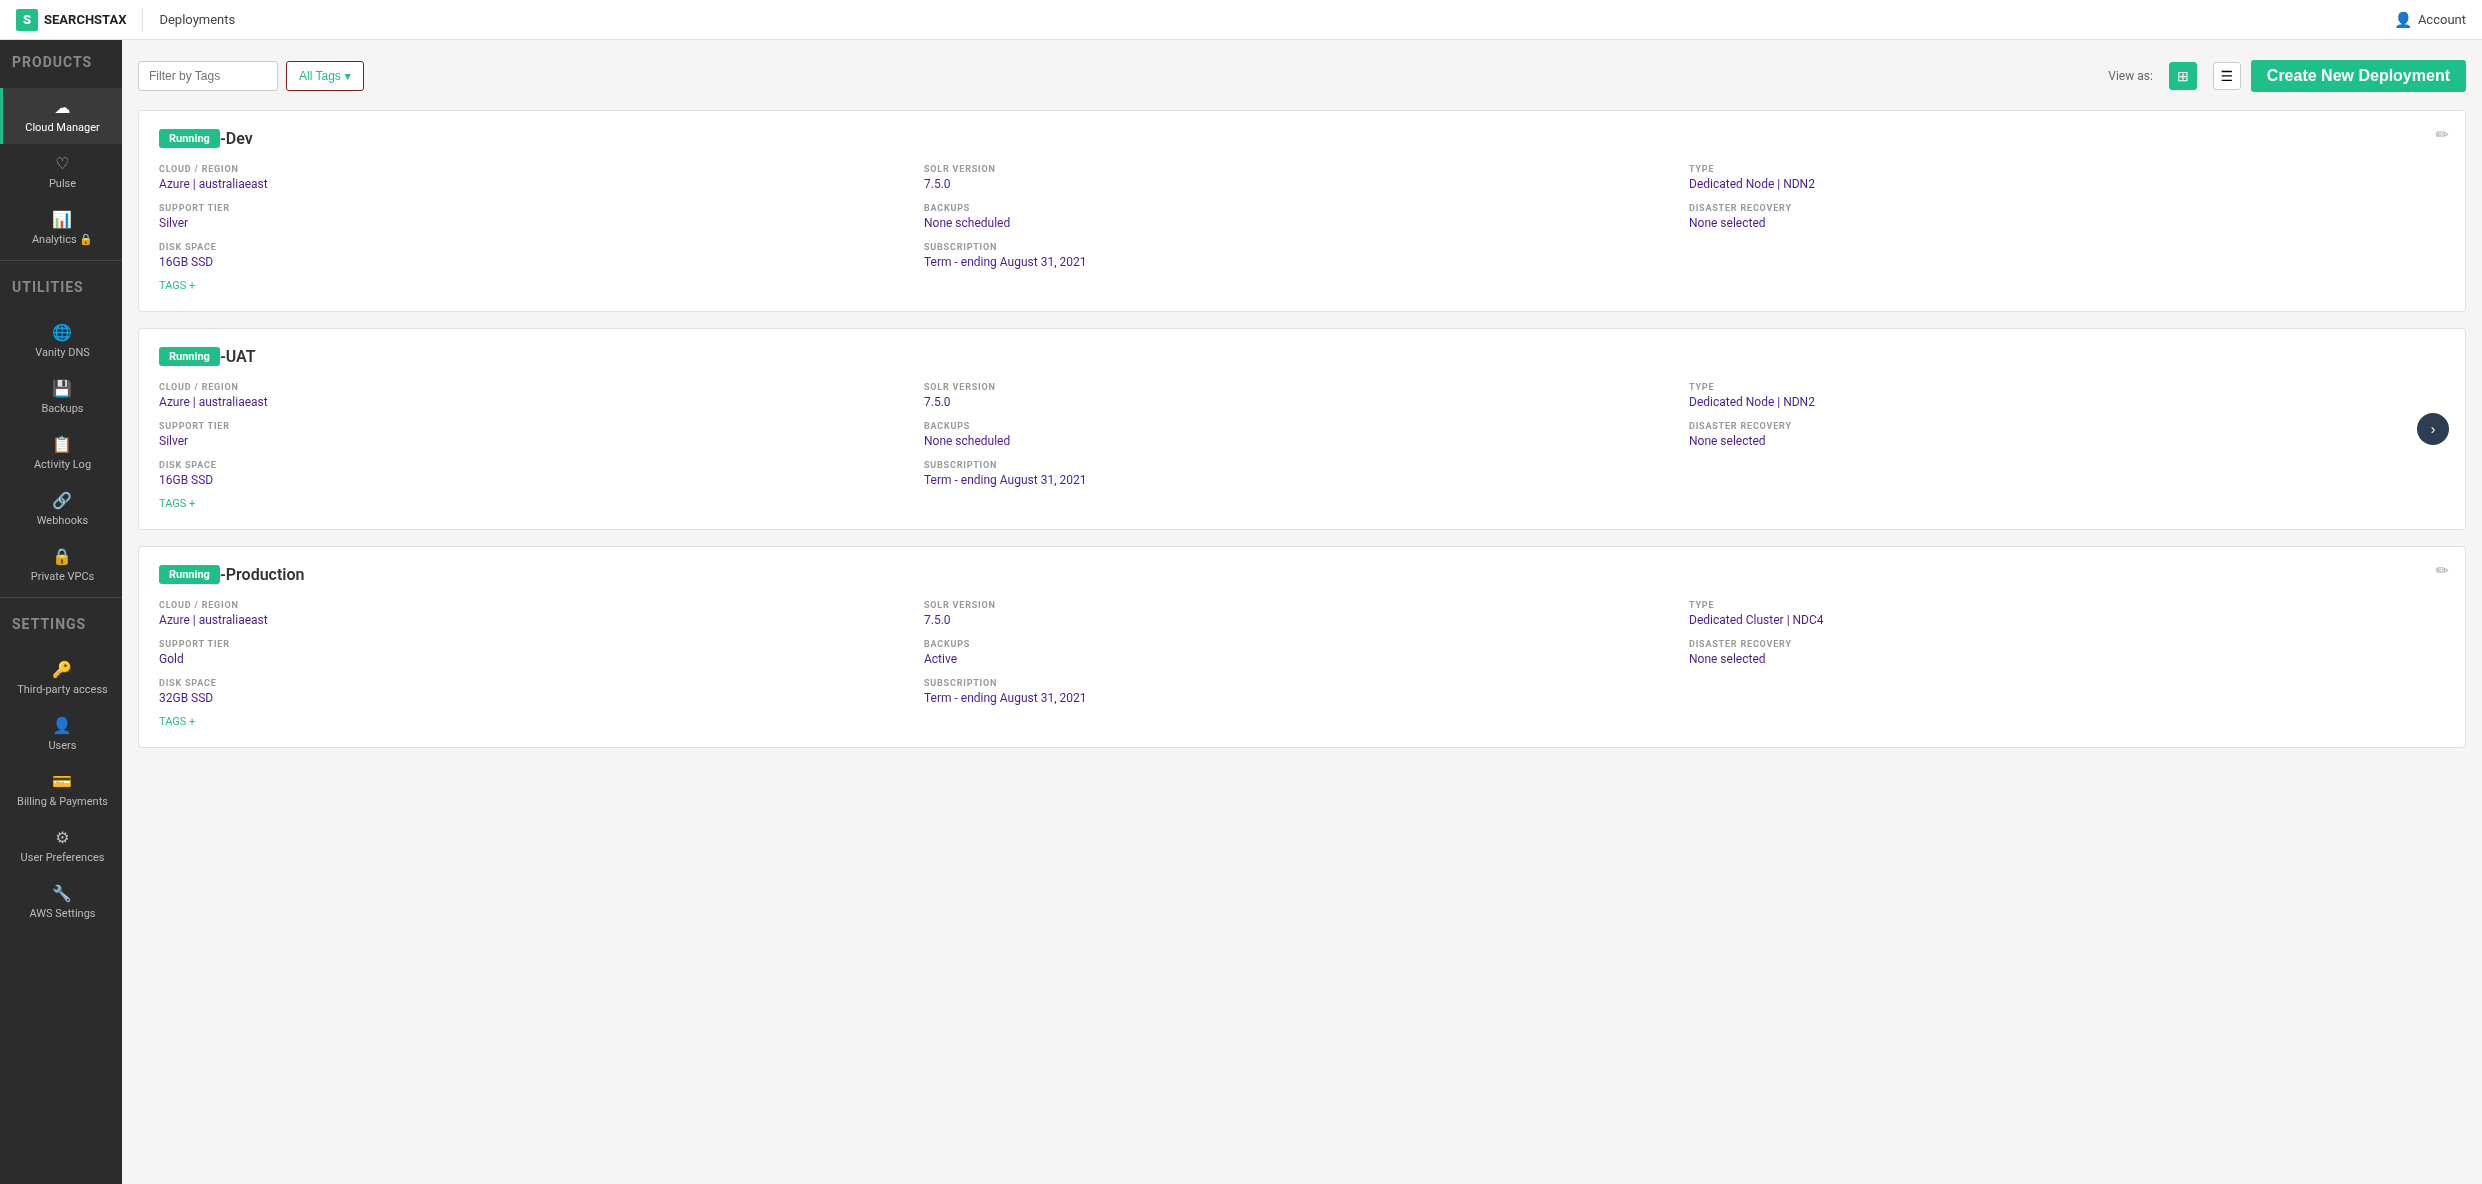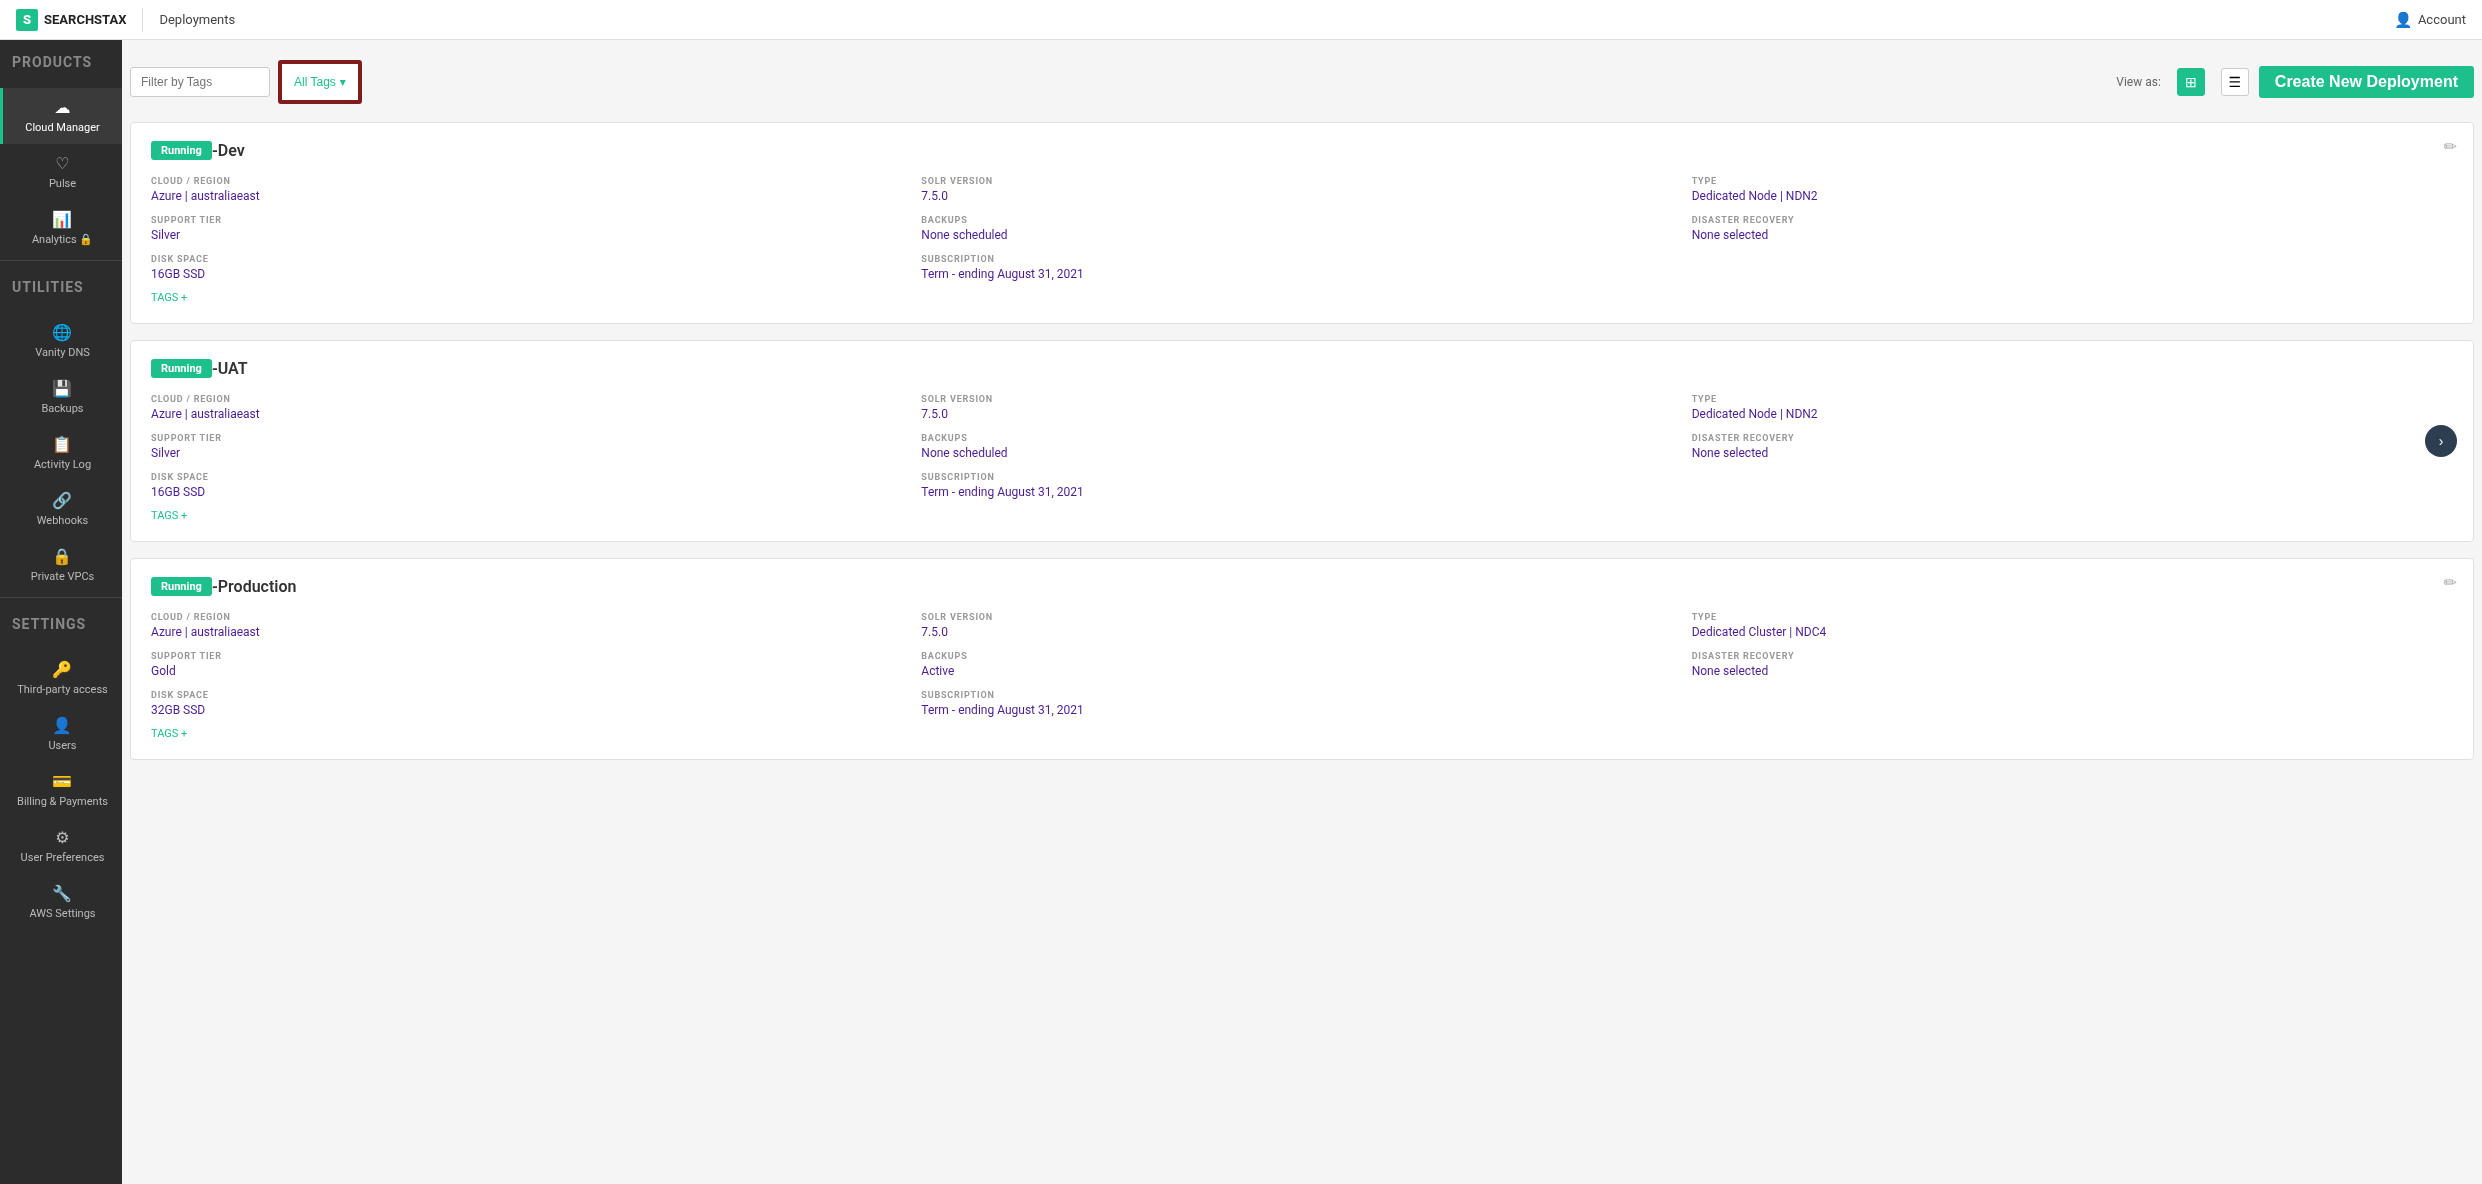--- a/index.html
+++ b/index.html
@@ -22,27 +22,27 @@
 
     
     .sidebar { width: 122px; background: #2c2c2c; color: #ccc; display: flex; flex-direction: column; overflow-y: auto; flex-shrink: 0; }
     .sidebar-section-label { font-size: 14px; font-weight: 700; letter-spacing: 1px; color: #888; padding: 14px 12px 18px 12px; text-transform: uppercase; }
     .sidebar-item { display: flex; flex-direction: column; align-items: center; padding: 10px 8px; cursor: pointer; font-size: 11px; color: #bbb; text-align: center; gap: 4px; border-left: 3px solid transparent; }
     .sidebar-item.active { background: #3a3a3a; color: #fff; border-left-color: #1dbf8a; }
     .sidebar-item .s-icon { font-size: 16px; }
     .sidebar-divider { height: 1px; background: #444; margin: 4px 0; }
 
     
-    .main { flex: 1; overflow-y: auto; padding: 20px 8px; }
+    .main { flex: 1; overflow-y: auto; padding: 20px 16px; }
 
     
     .main-topbar { display: flex; align-items: center; justify-content: space-between; margin-bottom: 18px; }
     .filter-area { display: flex; gap: 8px; align-items: center; }
     .filter-input { height: 30px; border: 1px solid #ccc; border-radius: 3px; padding: 0 10px; font-size: 12px; width: 140px; background: #fff; }
-    .filter-btn { height: 44px; border: 4px solid #7f1d1d; border-radius: 3px; padding: 0 12px; font-size: 12px; background: #fff; color: #1dbf8a; cursor: pointer; display: flex; align-items: center; gap: 4px; }
+    .filter-btn { height: 30px; border: 1px solid #7f1d1d; border-radius: 3px; padding: 0 12px; font-size: 12px; background: #fff; color: #1dbf8a; cursor: pointer; display: flex; align-items: center; gap: 4px; }
     .view-toggle { display: flex; align-items: center; gap: 16px; font-size: 12px; color: #666; }
     .view-btn { width: 28px; height: 28px; border: 1px solid #ccc; border-radius: 3px; display: flex; align-items: center; justify-content: center; cursor: pointer; background: #fff; font-size: 14px; }
     .view-btn.active { background: #1dbf8a; color: #fff; border-color: #1dbf8a; }
     .create-btn { height: 32px; background: #1dbf8a; color: #fff; border: none; border-radius: 3px; padding: 0 16px; font-size: 16px; font-weight: 600; cursor: pointer; }
 
     
     .deployment-card { background: #fff; border: 1px solid #e0e0e0; border-radius: 4px; margin-bottom: 16px; padding: 18px 20px; position: relative; }
     .card-header { display: flex; align-items: center; margin-bottom: 16px; }
     .status-badge { background: #1dbf8a; color: #fff; font-size: 11px; font-weight: 700; padding: 3px 10px; border-radius: 3px; }
     .card-name { font-size: 16px; font-weight: 600; color: #333; }

